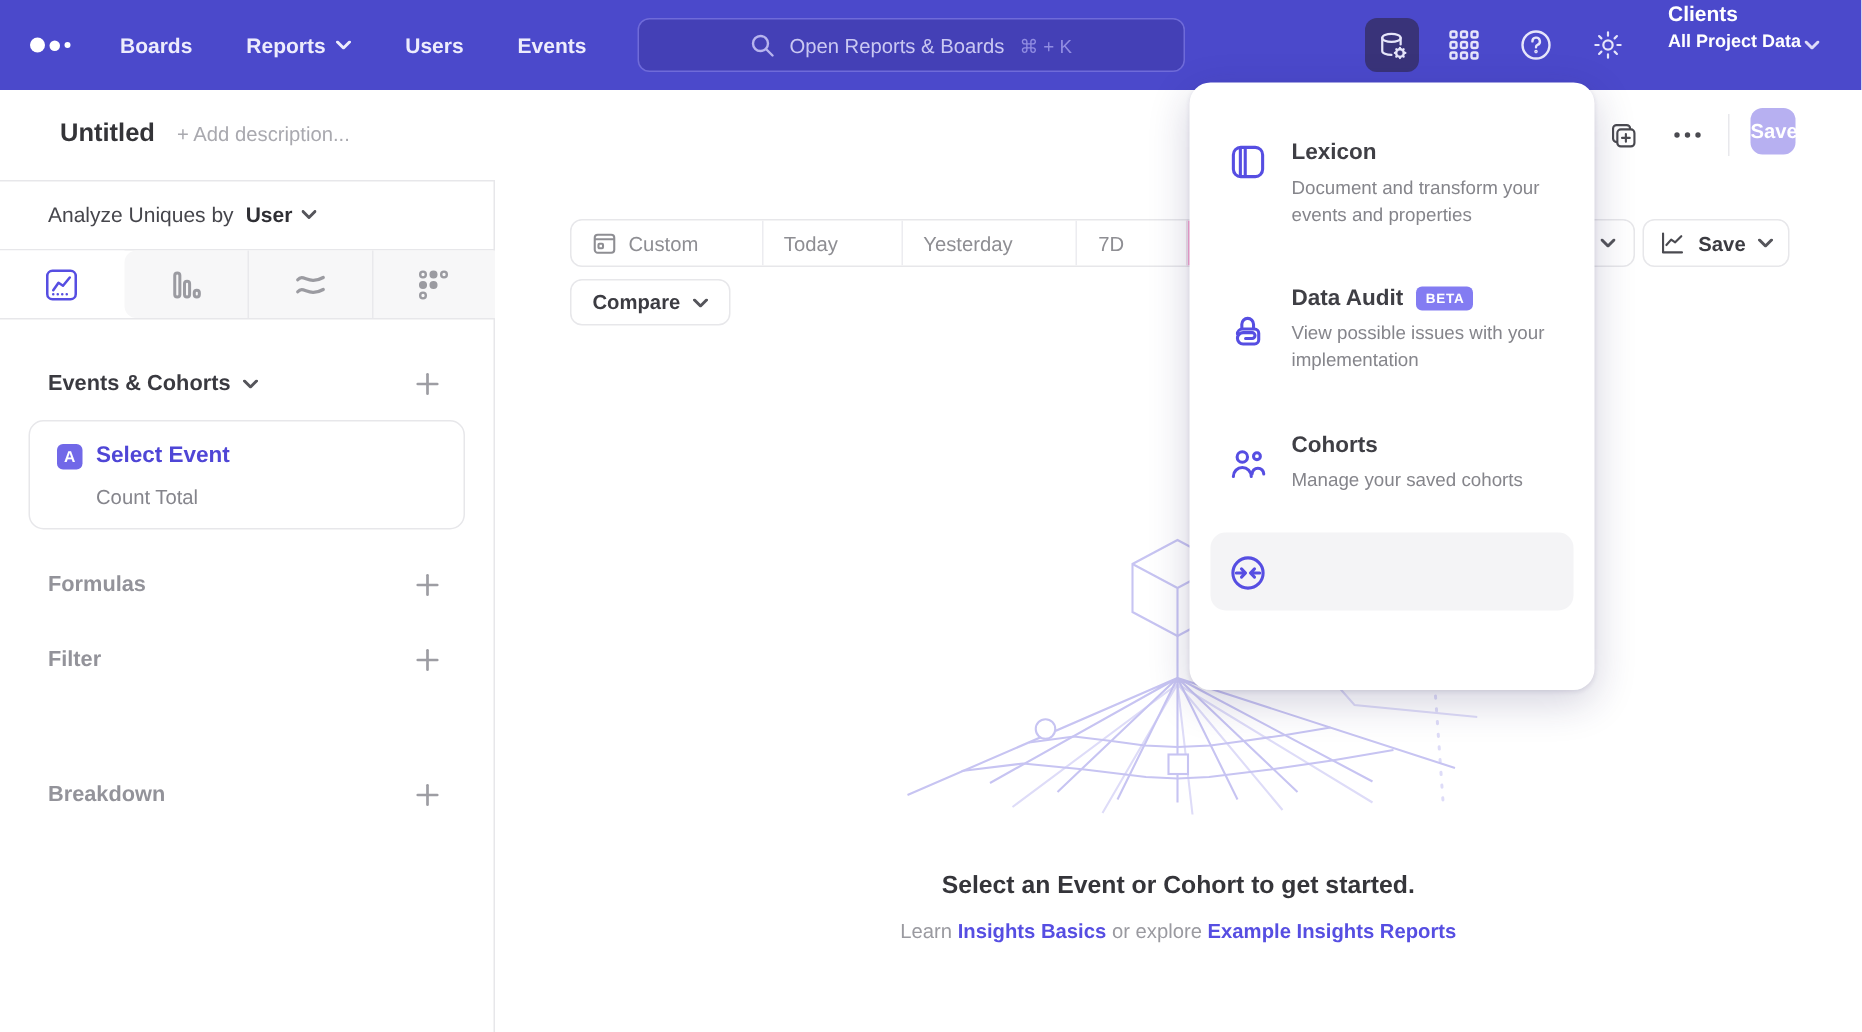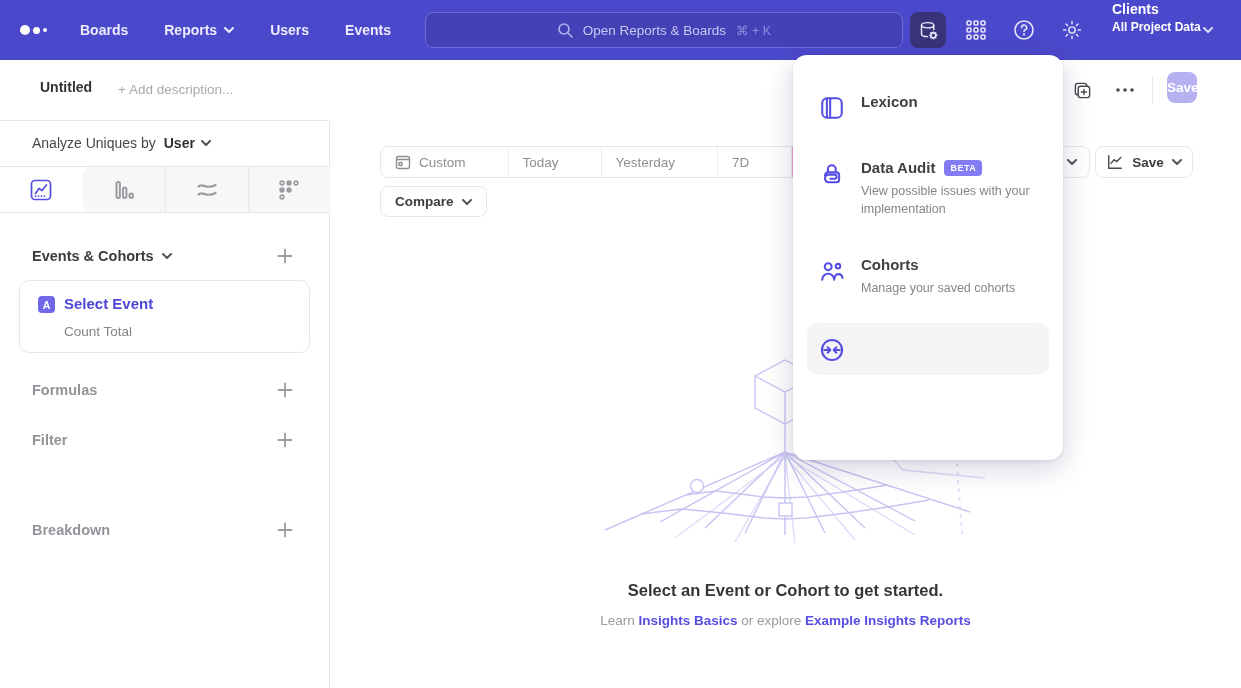--- a/index.html
+++ b/index.html
@@ -9,34 +9,34 @@
 
   
   .topbar { position:absolute; left:0; top:0; width:1241px; height:60px; background:#4b49cb; display:flex; align-items:center; z-index:30; }
   .logo { position:absolute; left:20px; top:23px; width:30px; height:14px; display:flex; align-items:center; gap:3px; }
   .logo i { display:block; border-radius:50%; background:#ffffff; }
   .logo i.d1{ width:10px;height:10px; } .logo i.d2{ width:7px;height:7px; } .logo i.d3{ width:4px;height:4px; }
   .nav { position:absolute; left:80px; top:0; height:60px; display:flex; align-items:center; gap:36px; }
   .nav-item { color:#edecfc; font-size:14px; font-weight:700; display:flex; align-items:center; gap:7px; cursor:pointer; }
   .chev { width:10px; height:6px; }
   .chev polyline { fill:none; stroke:currentColor; stroke-width:2; stroke-linecap:round; stroke-linejoin:round; }
-  .search { position:absolute; left:425px; top:12px; width:478px; height:36px; background:#4440b6; border:1px solid #6f6bd9; border-radius:8px; display:flex; align-items:center; justify-content:center; gap:10px; color:#cac8f2; cursor:text; }
+  .search { position:absolute; left:425px; top:12px; width:365px; height:36px; background:#4440b6; border:1px solid #6f6bd9; border-radius:8px; display:flex; align-items:center; justify-content:center; gap:10px; color:#cac8f2; cursor:text; }
   .search .mag { width:16px; height:16px; color:#b7b4ee; }
   .search .ph { font-size:13.5px; }
   .search .kbd { font-size:12.5px; color:#9finished2;  color:#918de2; }
   .tb-btn { position:absolute; top:12px; width:36px; height:36px; border-radius:8px; display:flex; align-items:center; justify-content:center; color:#e6e5fa; cursor:pointer; }
   .tb-btn.active { background:#393379; }
   .org { position:absolute; left:1112px; top:0; color:#ffffff; cursor:pointer; }
   .org .o1 { font-size:14px; font-weight:700; line-height:19px; }
   .org .o2 { font-size:12px; font-weight:700; line-height:16px; }
   .org-caret { position:absolute; left:1203px; top:27px; color:#dddcf8; }
 
   
   .rheader { position:absolute; left:0; top:60px; width:1241px; height:60px; background:#fff; }
-  .title { position:absolute; left:40px; top:19px; font-size:14px; font-weight:700; color:#343438; }
+  .title { position:absolute; left:40px; top:19px; font-size:17px; font-weight:700; color:#343438; }
   .desc-ph { position:absolute; left:118px; top:22px; font-size:13.5px; color:#a9a9af; cursor:text; }
   .hicon { position:absolute; top:18px; width:24px; height:24px; color:#4a4a50; display:flex; align-items:center; justify-content:center; cursor:pointer; }
   .hdivider { position:absolute; left:1152px; top:16px; width:1px; height:28px; background:#e8e8ec; }
   .save-btn { position:absolute; left:1167px; top:12px; width:30px; height:31px; background:#b7b0f1; border:none; border-radius:8px; color:#ffffff; font-size:13.5px; font-weight:700; font-family:inherit; cursor:default; }
 
   
   .sidebar { position:absolute; left:0; top:120px; width:330px; height:568px; background:#fff; border-right:1px solid #e7e7ea; border-top:1px solid #e7e7ea; }
   .analyze { position:absolute; left:32px; top:14px; font-size:14px; color:#46464c; display:flex; align-items:center; gap:8px; }
   .analyze b { color:#2f2f34; font-weight:700; cursor:pointer; display:flex; align-items:center; gap:6px; }
   .tabbar { position:absolute; left:0; top:45px; width:330px; height:47px; border-top:1px solid #e7e7ea; border-bottom:1px solid #e7e7ea; display:flex; }
@@ -67,21 +67,21 @@
 
   
   .illus { position:absolute; left:585px; top:352px; z-index:1; }
   .empty-title { position:absolute; left:330px; top:581px; width:911px; text-align:center; font-size:16.5px; font-weight:700; color:#35353a; z-index:6; }
   .empty-sub { position:absolute; left:330px; top:613px; width:911px; text-align:center; font-size:13.5px; color:#9a9aa0; z-index:6; }
   .empty-sub a { color:#564ee2; font-weight:700; text-decoration:none; cursor:pointer; }
 
   
   .panel { position:absolute; left:793px; top:55px; width:270px; height:405px; background:#ffffff; border-radius:14px; box-shadow:0 8px 28px rgba(35,32,90,.20), 0 1px 3px rgba(35,32,90,.10); z-index:50; padding:26px 14px 14px 14px; }
   .mi { position:relative; display:flex; gap:16px; padding:12px 12px; border-radius:10px; cursor:pointer; }
-  .mi + .mi { margin-top:14px; }
+  .mi + .mi { margin-top:14px;align-items:center; }
   .mi.hovered { background:#f4f4f6; }
   .mi-icon { flex:0 0 26px; color:#564ee2; padding-top:2px; }
   .mi-title { font-size:15px; font-weight:700; color:#3f3f45; display:flex; align-items:center; gap:9px; }
   .mi-desc { margin-top:6px; font-size:12.5px; line-height:1.45; color:#85858b; max-width:178px; }
   .beta { background:#837cf2; color:#fff; font-size:9px; font-weight:700; letter-spacing:.5px; padding:3px 6px; border-radius:4px; }
 </style>
 </head>
 <body>
 
 <div class="topbar">
@@ -357,20 +357,21 @@
       <svg width="26" height="26" viewBox="0 0 24 24" fill="none" stroke="currentColor" stroke-width="1.9" stroke-linecap="round">
         <rect x="3" y="3" width="18" height="18" rx="4.5"></rect>
           <line x1="7.3" y1="4" x2="7.3" y2="20"></line>
           <line x1="10.3" y1="4" x2="10.3" y2="20"></line>
       </svg>
     </div>
     <div>
       <div class="mi-title">
           <span>Lexicon</span>
         </div>
+      <div class="mi-desc">Document and transform your events and properties</div>
     </div>
   </div>
 
   <div class="mi">
     <div class="mi-icon">
       <svg width="26" height="26" viewBox="0 0 24 24" fill="none" stroke="currentColor" stroke-width="1.9" stroke-linecap="round" stroke-linejoin="round">
         <path d="M8.2 10V7.5a3.6 3.6 0 0 1 7.2 0V10"></path>
         <path d="M5.5 13.5a3 3 0 0 1 3-3h7.5a2.6 2.6 0 0 1 2.6 2.6v4a2.6 2.6 0 0 1-2.6 2.6H9a3.5 3.5 0 0 1 0-7h5.5a1.8 1.8 0 0 1 0 3.6h-4"></path>
       </svg>
     </div>

